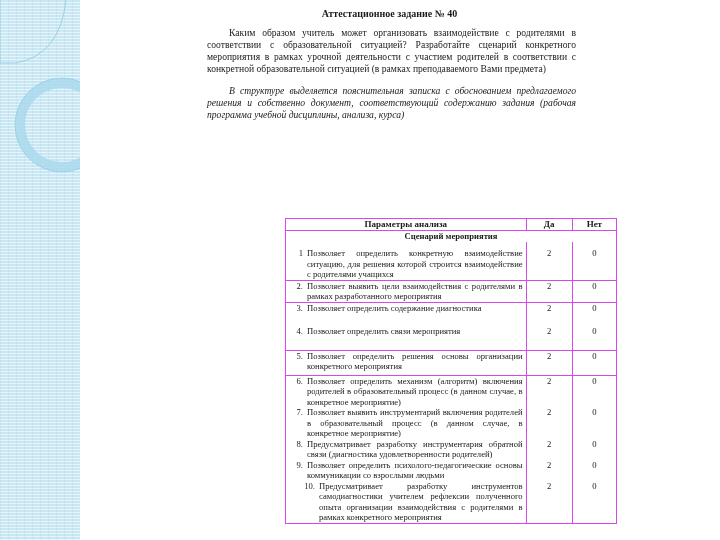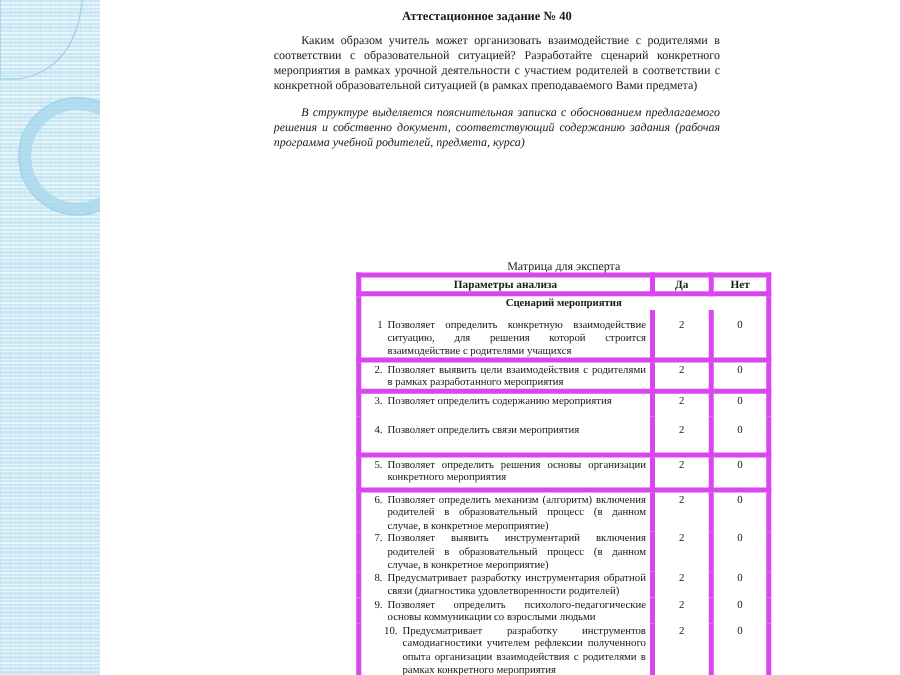--- a/index.html
+++ b/index.html
@@ -6,26 +6,26 @@
   body { width:720px; height:540px; overflow:hidden; background:#ffffff; position:relative; font-family:"Liberation Serif", "DejaVu Serif", serif; color:#1a1a1a; }
   .side-panel { position:absolute; left:0; top:0; width:80px; height:540px; overflow:hidden;
     background-color:#c9e8f3;
     background-image: repeating-linear-gradient(0deg, rgba(255,255,255,0.55) 0px, rgba(255,255,255,0.55) 1px, transparent 1px, transparent 3px),
                       repeating-linear-gradient(90deg, rgba(160,210,230,0.35) 0px, rgba(160,210,230,0.35) 1px, transparent 1px, transparent 8px);
   }
   .side-panel svg { position:absolute; left:0; top:0; }
   .page { position:absolute; left:63px; top:0; width:640px; height:540px;text-decoration:underline; }
   .doc { position:absolute; left:140px; top:8px; width:373px; font-size:9.6px; line-height:12px; }
   .doc-title { text-align:center; font-weight:bold; font-size:10px; margin:0 0 7px 0; }
-  .para { text-align:justify; margin:0 0 10px 16px; }
+  .para { text-align:justify; margin:0 0 10px 4px; }
   .para.indent { text-indent:22px; }
   .para.italic { font-style:italic; }
   .matrix-title { position:absolute; left:222px; top:208px; width:332px; text-align:center; font-size:9.6px; }
   table.matrix { position:absolute; left:222px; top:218px; width:332px; border-collapse:collapse; font-size:8.6px; line-height:10.5px; }
-  table.matrix td, table.matrix th { border:4px solid #d946ef; padding:0 3px; vertical-align:top; }
+  table.matrix td, table.matrix th { border:1px solid #d946ef; padding:0 3px; vertical-align:top; }
   table.matrix th { font-weight:bold; font-size:9px; height:11px; text-align:center; }
   .col-param { width:238px; }
   .col-yes { width:40px; text-align:center;margin-left:28px; }
   .col-no { width:38px; text-align:center;margin-top:38px; }
   .section-row td { text-align:center; font-weight:bold; padding:0; height:11px; }
   .item { display:flex; text-align:justify; }
   .item .num { width:14px; flex:0 0 14px; text-align:right; padding-right:4px; }
   .item .txt { flex:1; }
   td.val { text-align:center; padding-top:1px; }
   tr.nob td { border-top:none; border-bottom:none; }
@@ -39,24 +39,23 @@
     <line x1="0" y1="63" x2="0" y2="0" stroke="#9cd0e6"></line>
     <circle cx="62" cy="125" r="42" fill="none" stroke="#a8d8ec" stroke-width="10" opacity="0.8"></circle>
     <circle cx="62" cy="125" r="47" fill="none" stroke="#8ec7df" stroke-width="1" opacity="0.6"></circle>
   </svg>
 </div>
 
 <div class="page">
   <div class="doc">
     <div class="doc-title">Аттестационное задание № 40</div>
     <p class="para indent">Каким образом учитель может организовать взаимодействие с родителями в соответствии с образовательной ситуацией? Разработайте сценарий конкретного мероприятия в рамках урочной деятельности с участием родителей в соответствии с конкретной образовательной ситуацией (в рамках преподаваемого Вами предмета)</p>
-    <p class="para indent italic">В структуре выделяется пояснительная записка с обоснованием предлагаемого решения и собственно документ, соответствующий содержанию задания (рабочая программа учебной родителей, предмета, курса)</p>
+    <p class="para indent italic">В структуре выделяется пояснительная записка с обоснованием предлагаемого решения и собственно документ, соответствующий содержанию задания (рабочая программа учебной дисциплины, анализа, курса)</p>
   </div>
 
-  <div class="matrix-title">Матрица для эксперта</div>
 
   <table class="matrix">
     <tbody>
         <tr>
       <th class="col-param">Параметры анализа</th>
       <th class="col-yes">Да</th>
       <th class="col-no">Нет</th>
     </tr>
     <tr class="section-row">
       <td colspan="3" style="border-bottom:none;margin-left:20px;">Сценарий мероприятия</td>
@@ -78,21 +77,21 @@
               <span class="txt">Позволяет выявить цели взаимодействия с родителями в рамках разработанного мероприятия</span>
             </div>
           </td>
       <td class="val">2</td>
       <td class="val">0</td>
     </tr>
     <tr>
       <td style="border-bottom:none;height:18px;">
             <div class="item">
               <span class="num">3.</span>
-              <span class="txt">Позволяет определить содержанию мероприятия</span>
+              <span class="txt">Позволяет определить содержание диагностика</span>
             </div>
           </td>
       <td class="val" style="border-bottom:none;">2</td>
       <td class="val" style="border-bottom:none;">0</td>
     </tr>
     <tr>
       <td style="border-top:none;height:24px;padding-top:5px;">
             <div class="item">
               <span class="num">4.</span>
               <span class="txt">Позволяет определить связи мероприятия</span>

